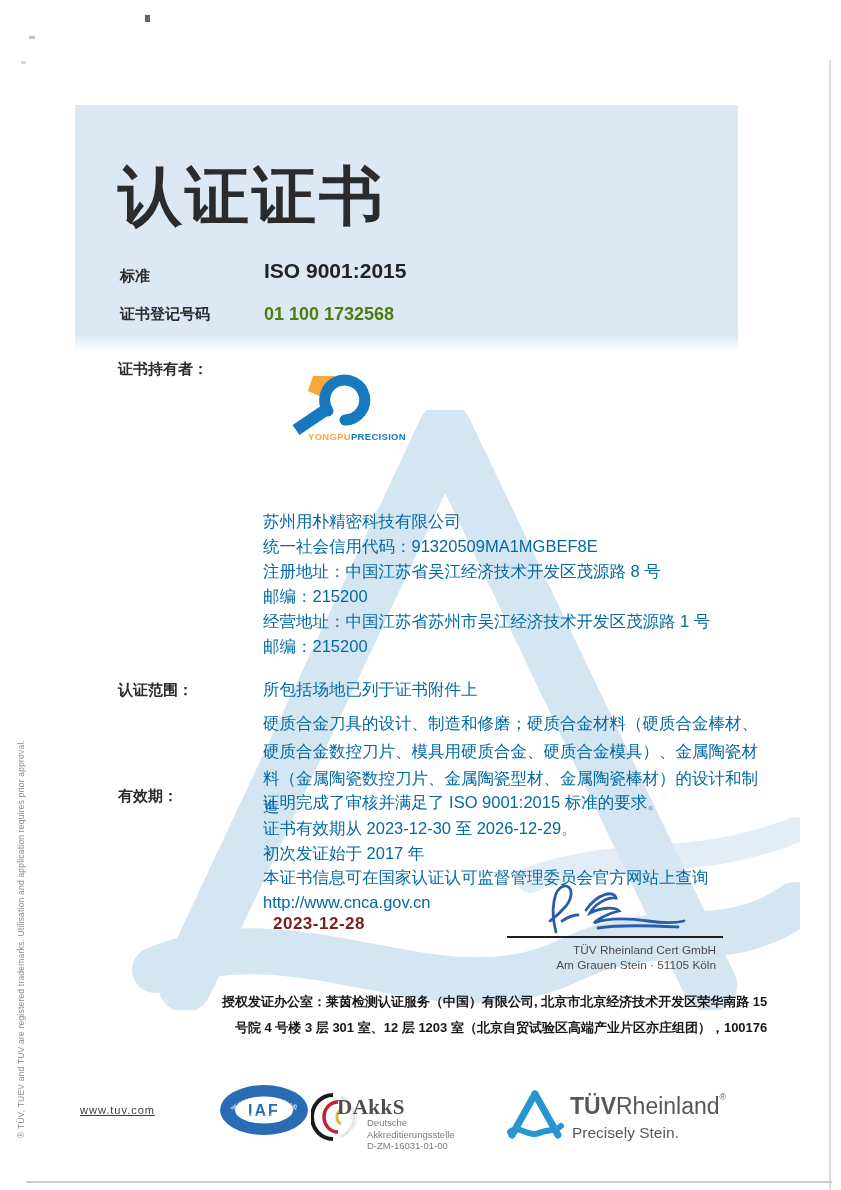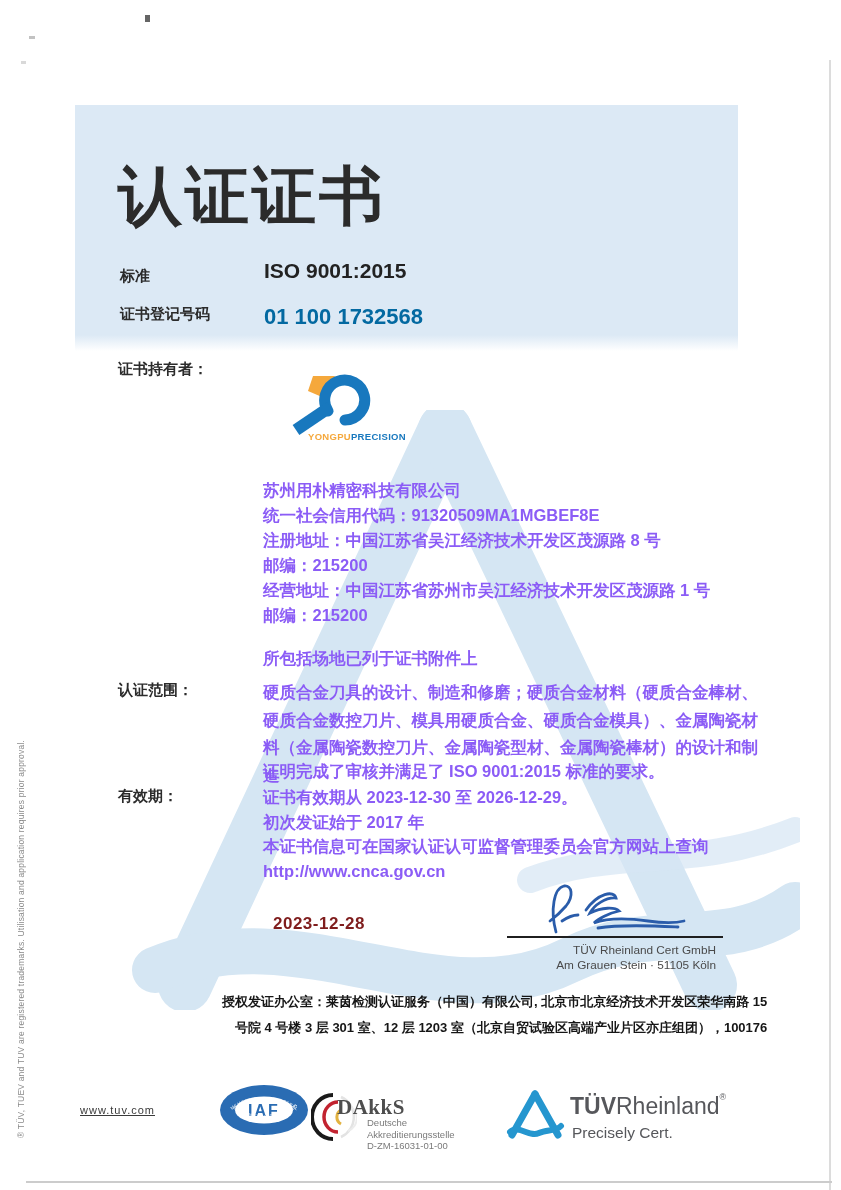--- a/index.html
+++ b/index.html
@@ -21,27 +21,27 @@
   }
   
   .header-panel { left:75px; top:105px; width:663px; height:230px; background:#dce9f5; z-index:2; }
   .header-fade  { left:75px; top:335px; width:663px; height:16px;
                   background:linear-gradient(#dce9f5, rgba(255,255,255,0)); z-index:2; }
   .cert-title { left:43px; top:48px; font-size:64px; font-weight:700; color:#2b2b2b; letter-spacing:3px; position:absolute; }
   .hdr-label  { position:absolute; font-size:15px; font-weight:700; color:#2b2b2b; }
   .std-label  { left:45px;  top:162px; }
   .std-value  { left:189px; top:154px; font-size:21px;  font-weight:700; color:#222; position:absolute; }
   .reg-label  { left:45px;  top:200px; }
-  .reg-value  { left:189px; top:199px; font-size:22px; font-weight:700; color:#0369a1; position:absolute; }
+  .reg-value  { left:189px; top:199px; font-size:18px; font-weight:700; color:#4d7c0f; position:absolute; }
   
   .watermark { left:100px; top:410px; width:700px; height:600px; z-index:1; }
   
   .content { z-index:3; }
   .row-label { font-size:15px; font-weight:700; color:#2b2b2b; z-index:3; }
-  .cjk { font-weight:700; color:#8b5cf6; z-index:3; }
+  .cjk { font-weight:400; color:#0369a1; z-index:3;margin-top:31px; }
   .holder-label { left:118px; top:360px; }
   .yp-logo { left:283px; top:374px; width:130px; height:72px; z-index:3; }
   .company-block { left:263px; top:478px; font-size:16.5px; line-height:25px; white-space:nowrap; }
   .sites-note { left:263px; top:648px; font-size:16.5px; }
   .scope-label { left:118px; top:681px; }
   .scope-text { left:263px; top:679px; width:505px; font-size:16.5px; line-height:27.5px; }
   .conformity { left:263px; top:761px; font-size:16.5px; }
   .validity-label { left:118px; top:787px; }
   .validity-block { left:263px; top:785px; font-size:16.5px; line-height:24.6px; white-space:nowrap; }
   .issue-date { left:273px; top:914px; font-size:17px; font-weight:700; color:#7f1d1d; letter-spacing:.5px; }
@@ -185,15 +185,15 @@
   <svg class="abs tuv-tri" viewBox="0 0 60 54" fill="none">
     <g stroke="#2596cf" stroke-linecap="round">
       <path d="M30,6 L7,47" stroke-width="7"></path>
       <path d="M30,6 L53,47" stroke-width="7"></path>
       <path d="M5,44 C14,36 24,50 34,45 C42,41 50,44 56,38" stroke-width="6"></path>
     </g>
   </svg>
   <div class="abs tuv-wordmark">
     <span class="b">TÜV</span><span>Rheinland</span><span class="reg">®</span>
   </div>
-  <div class="abs tuv-tagline">Precisely Cert.</div>
+  <div class="abs tuv-tagline">Precisely Stein.</div>
 
 </div>
 
 </body></html>

